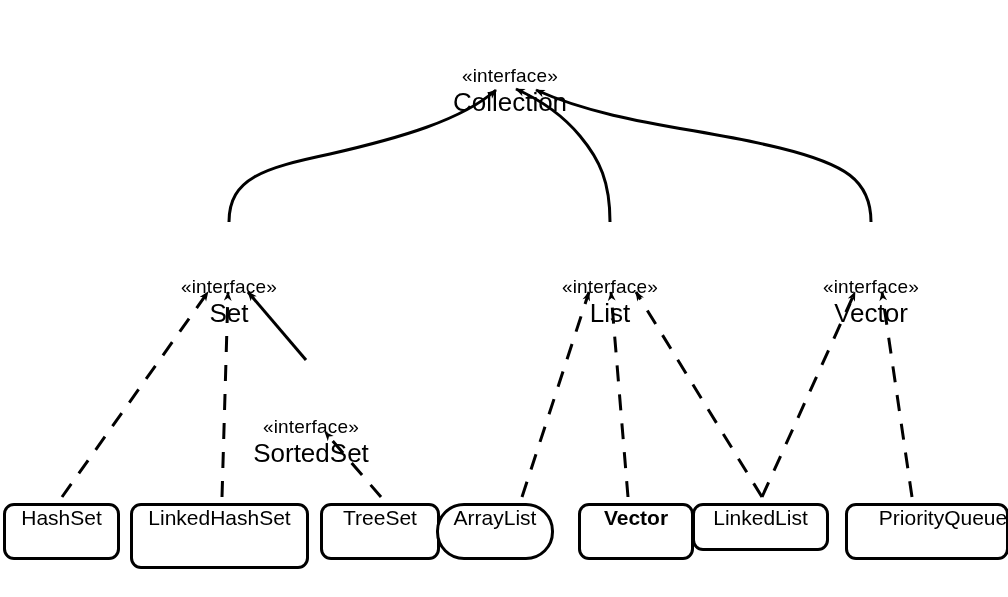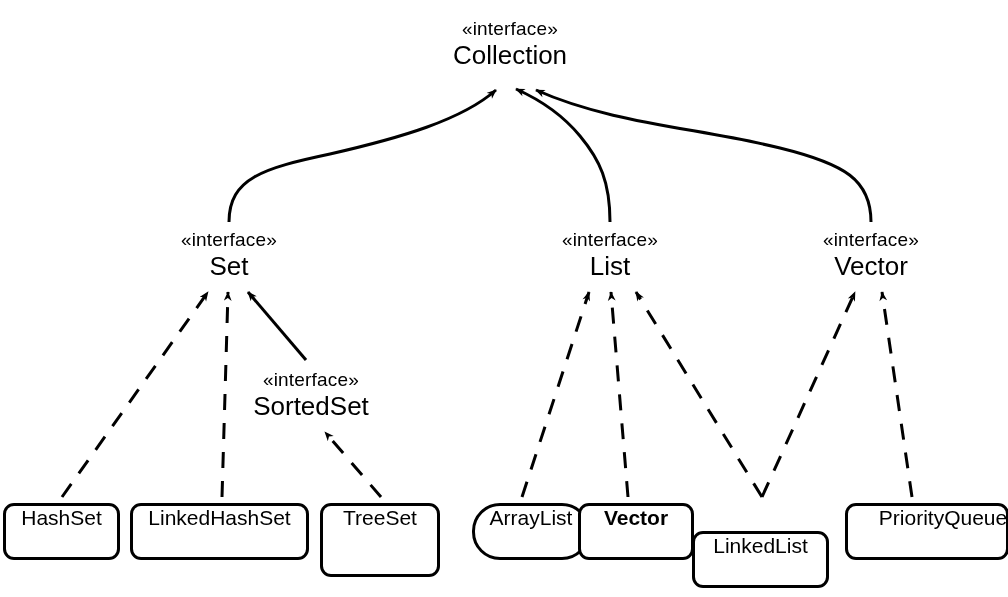--- a/index.html
+++ b/index.html
@@ -26,20 +26,21 @@
     height: 597px;
     pointer-events: none;
   }
   .iface-node {
     position: absolute;
     text-align: center;
     color: #000000;
     line-height: 1.18;
     white-space: nowrap;
     transform: translateX(-50%);
+    margin-top: 47px;
   }
   .iface-stereotype {
     font-size: 19px;
     letter-spacing: 0.2px;
   }
   .iface-name {
     font-size: 26px;
   }
   .class-box {
     position: absolute;
@@ -114,37 +115,37 @@
 
   <div class="iface-node" style="left:311px; top:369px;">
     <div class="iface-stereotype">«interface»</div>
     <div class="iface-name">SortedSet</div>
   </div>
 
   <div class="class-box" style="left:3px; top:503px; width:117px; height:57px;">
     <span>HashSet</span>
   </div>
 
-  <div class="class-box" style="left:130px; top:503px; width:179px; height:57px;">
+  <div class="class-box" style="left:130px; top:503px; width:179px; height:66px;">
     <span>LinkedHashSet</span>
   </div>
 
-  <div class="class-box" style="left:320px; top:503px; width:120px; height:74px;">
+  <div class="class-box" style="left:320px; top:503px; width:120px; height:57px;">
     <span>TreeSet</span>
   </div>
 
-  <div class="class-box" style="left:472px; top:503px; width:118px; height:57px;border-radius:28px;">
+  <div class="class-box" style="left:436px; top:503px; width:118px; height:57px;border-radius:28px;">
     <span>ArrayList</span>
   </div>
 
   <div class="class-box" style="left:578px; top:503px; width:116px; height:57px;font-weight:bold;">
     <span>Vector</span>
   </div>
 
-  <div class="class-box" style="left:692px; top:531px; width:137px; height:57px;">
+  <div class="class-box" style="left:692px; top:503px; width:137px; height:48px;">
     <span>LinkedList</span>
   </div>
 
   <div class="class-box" style="left:845px; top:503px; width:164px; height:57px;padding-left:32px;">
     <span>PriorityQueue</span>
   </div>
 
 </div>
 
 </body></html>

